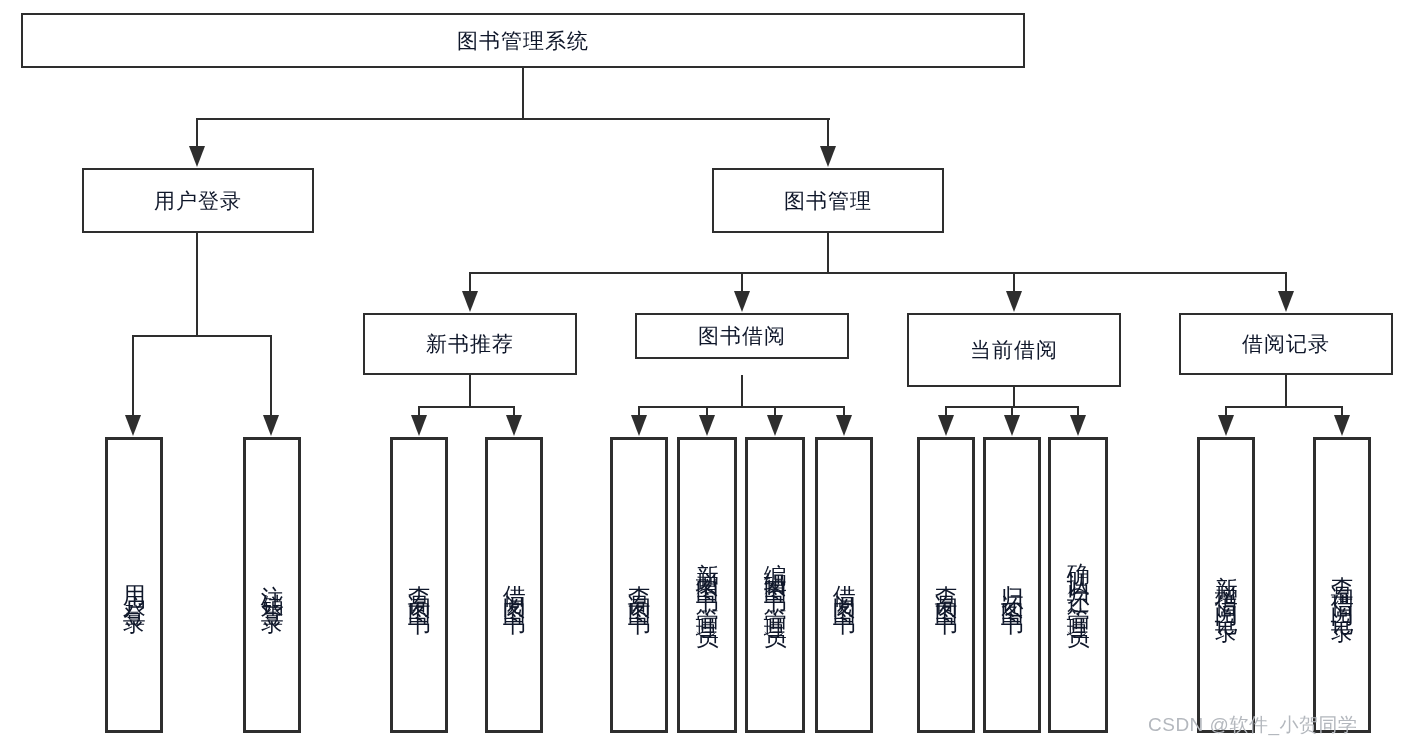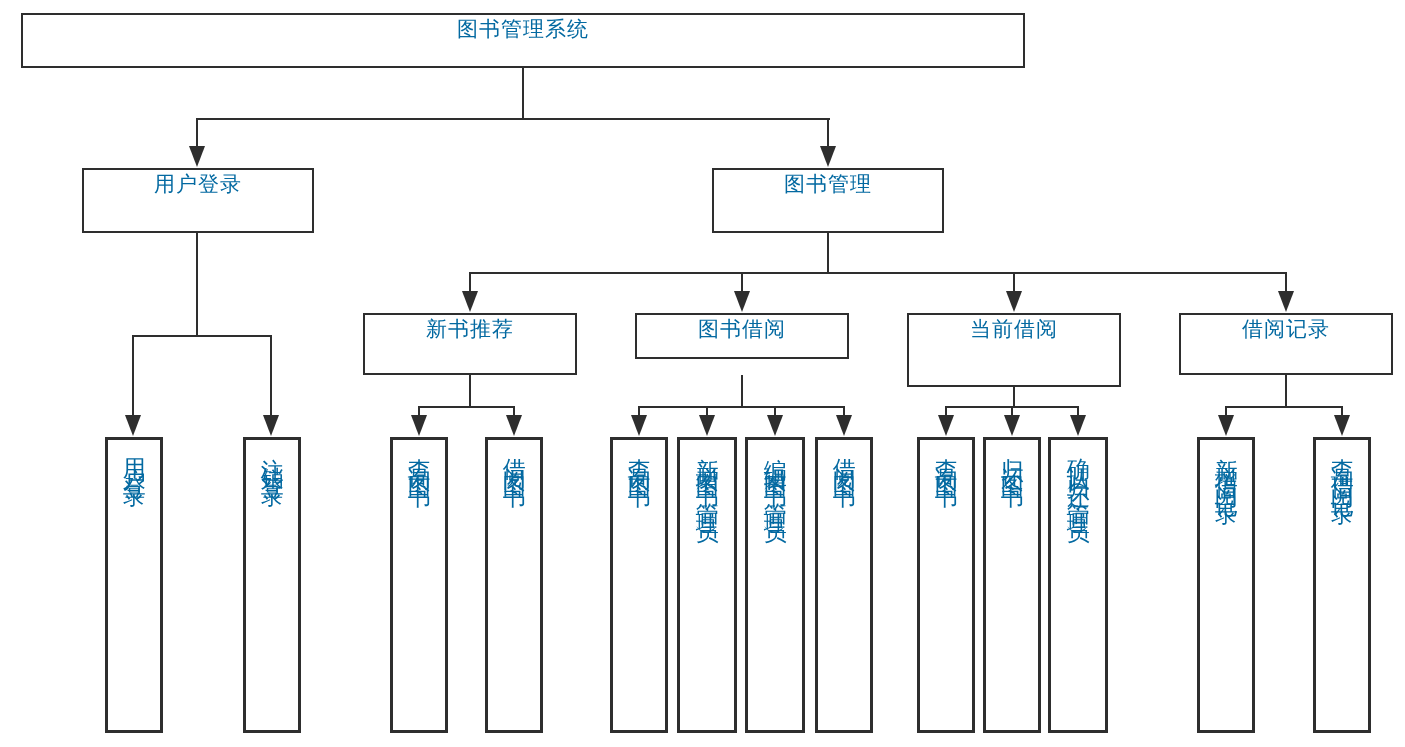--- a/index.html
+++ b/index.html
@@ -12,22 +12,22 @@
   }
   .canvas {
     position: absolute; left: 0; top: 0;
     width: 1405px; height: 747px;
     background: #ffffff;
   }
   .box {
     position: absolute;
     background: #ffffff;
     border: 2px solid #2e2e2e;
-    display: flex; align-items: flex-start; justify-content: center;
-    color: #0369a1;
+    display: flex; align-items: center; justify-content: center;
+    color: #0f172a;
     font-size: 21px;
     letter-spacing: 1px;
     z-index: 2;
   }
   .leaf {
     border-width: 3px;
     font-size: 23px;
   }
   .vtext {
     writing-mode: vertical-rl;
@@ -183,14 +183,15 @@
     <span class="vtext">确认归还（管理员）</span>
   </div>
 
   <div class="box leaf" style="left: 1197px; top: 437px; width: 58px; height: 296px; border-color: rgb(46, 46, 46);">
     <span class="vtext">新增借阅记录</span>
   </div>
   <div class="box leaf" style="left: 1313px; top: 437px; width: 58px; height: 296px; border-color: rgb(46, 46, 46);">
     <span class="vtext">查询借阅记录</span>
   </div>
 
+  <span class="watermark" style="color: rgb(180, 184, 190);">CSDN @软件_小贺同学</span>
 
 </div>
 
 </body></html>

